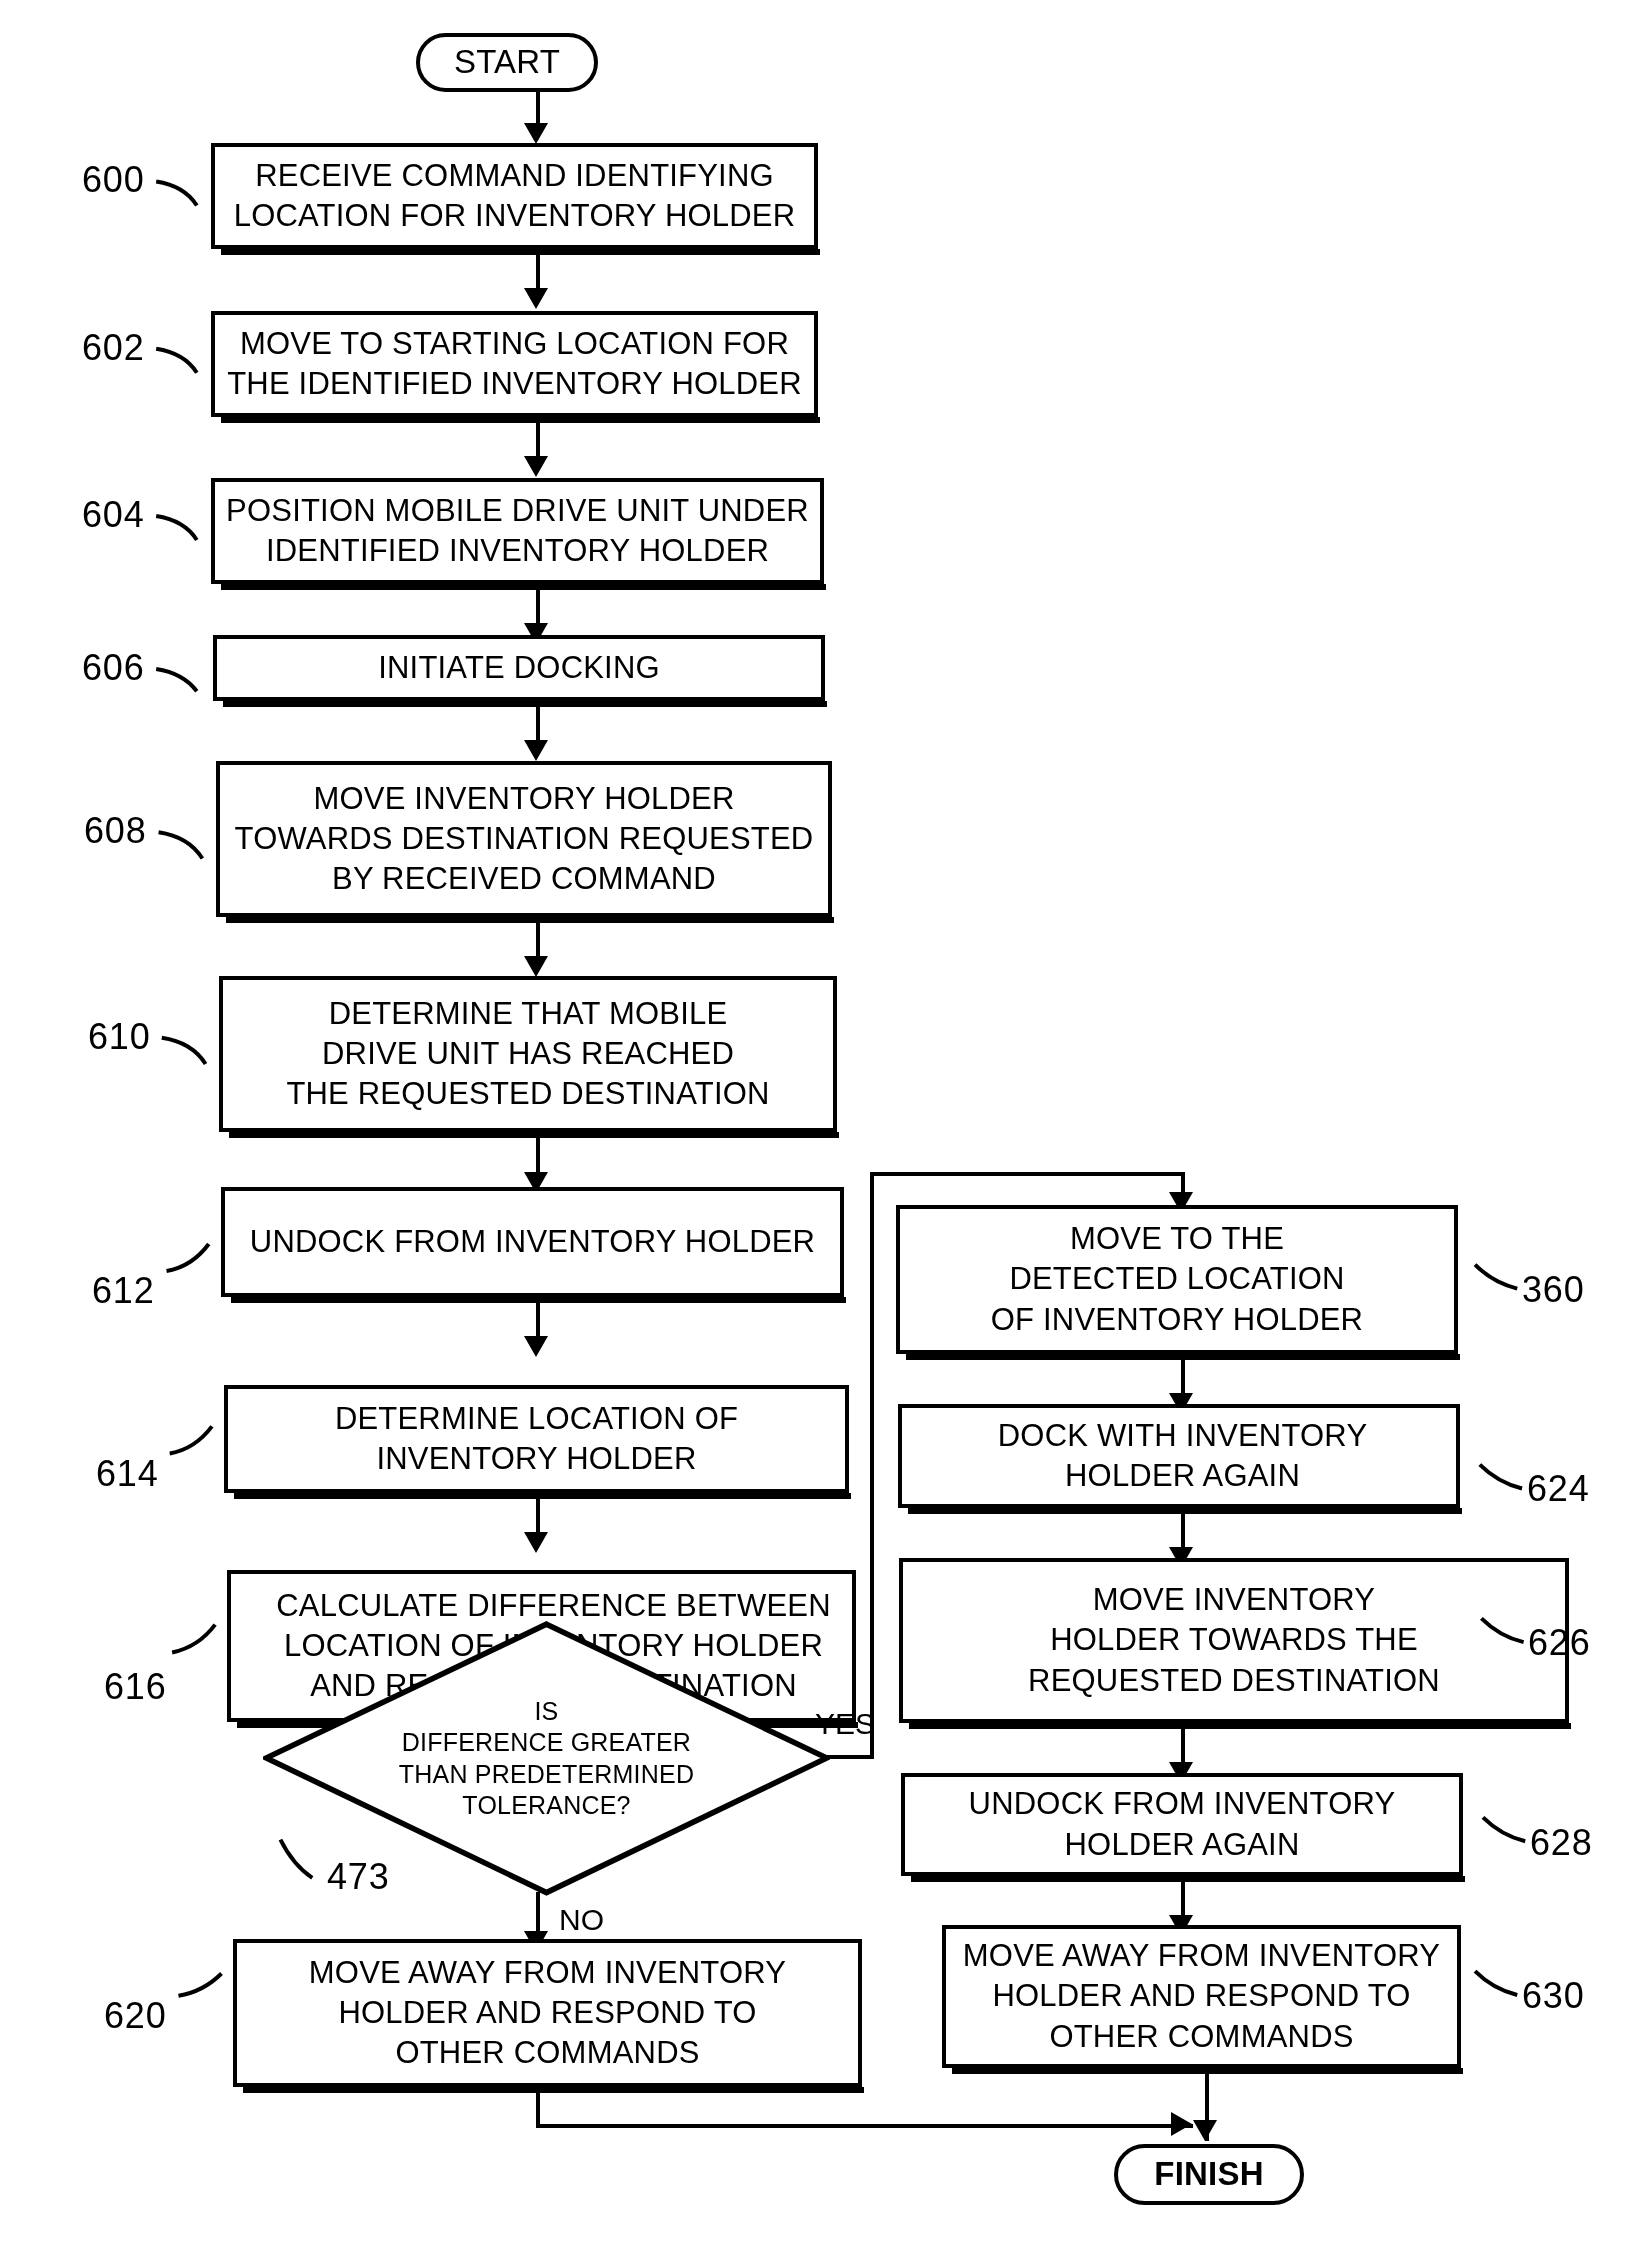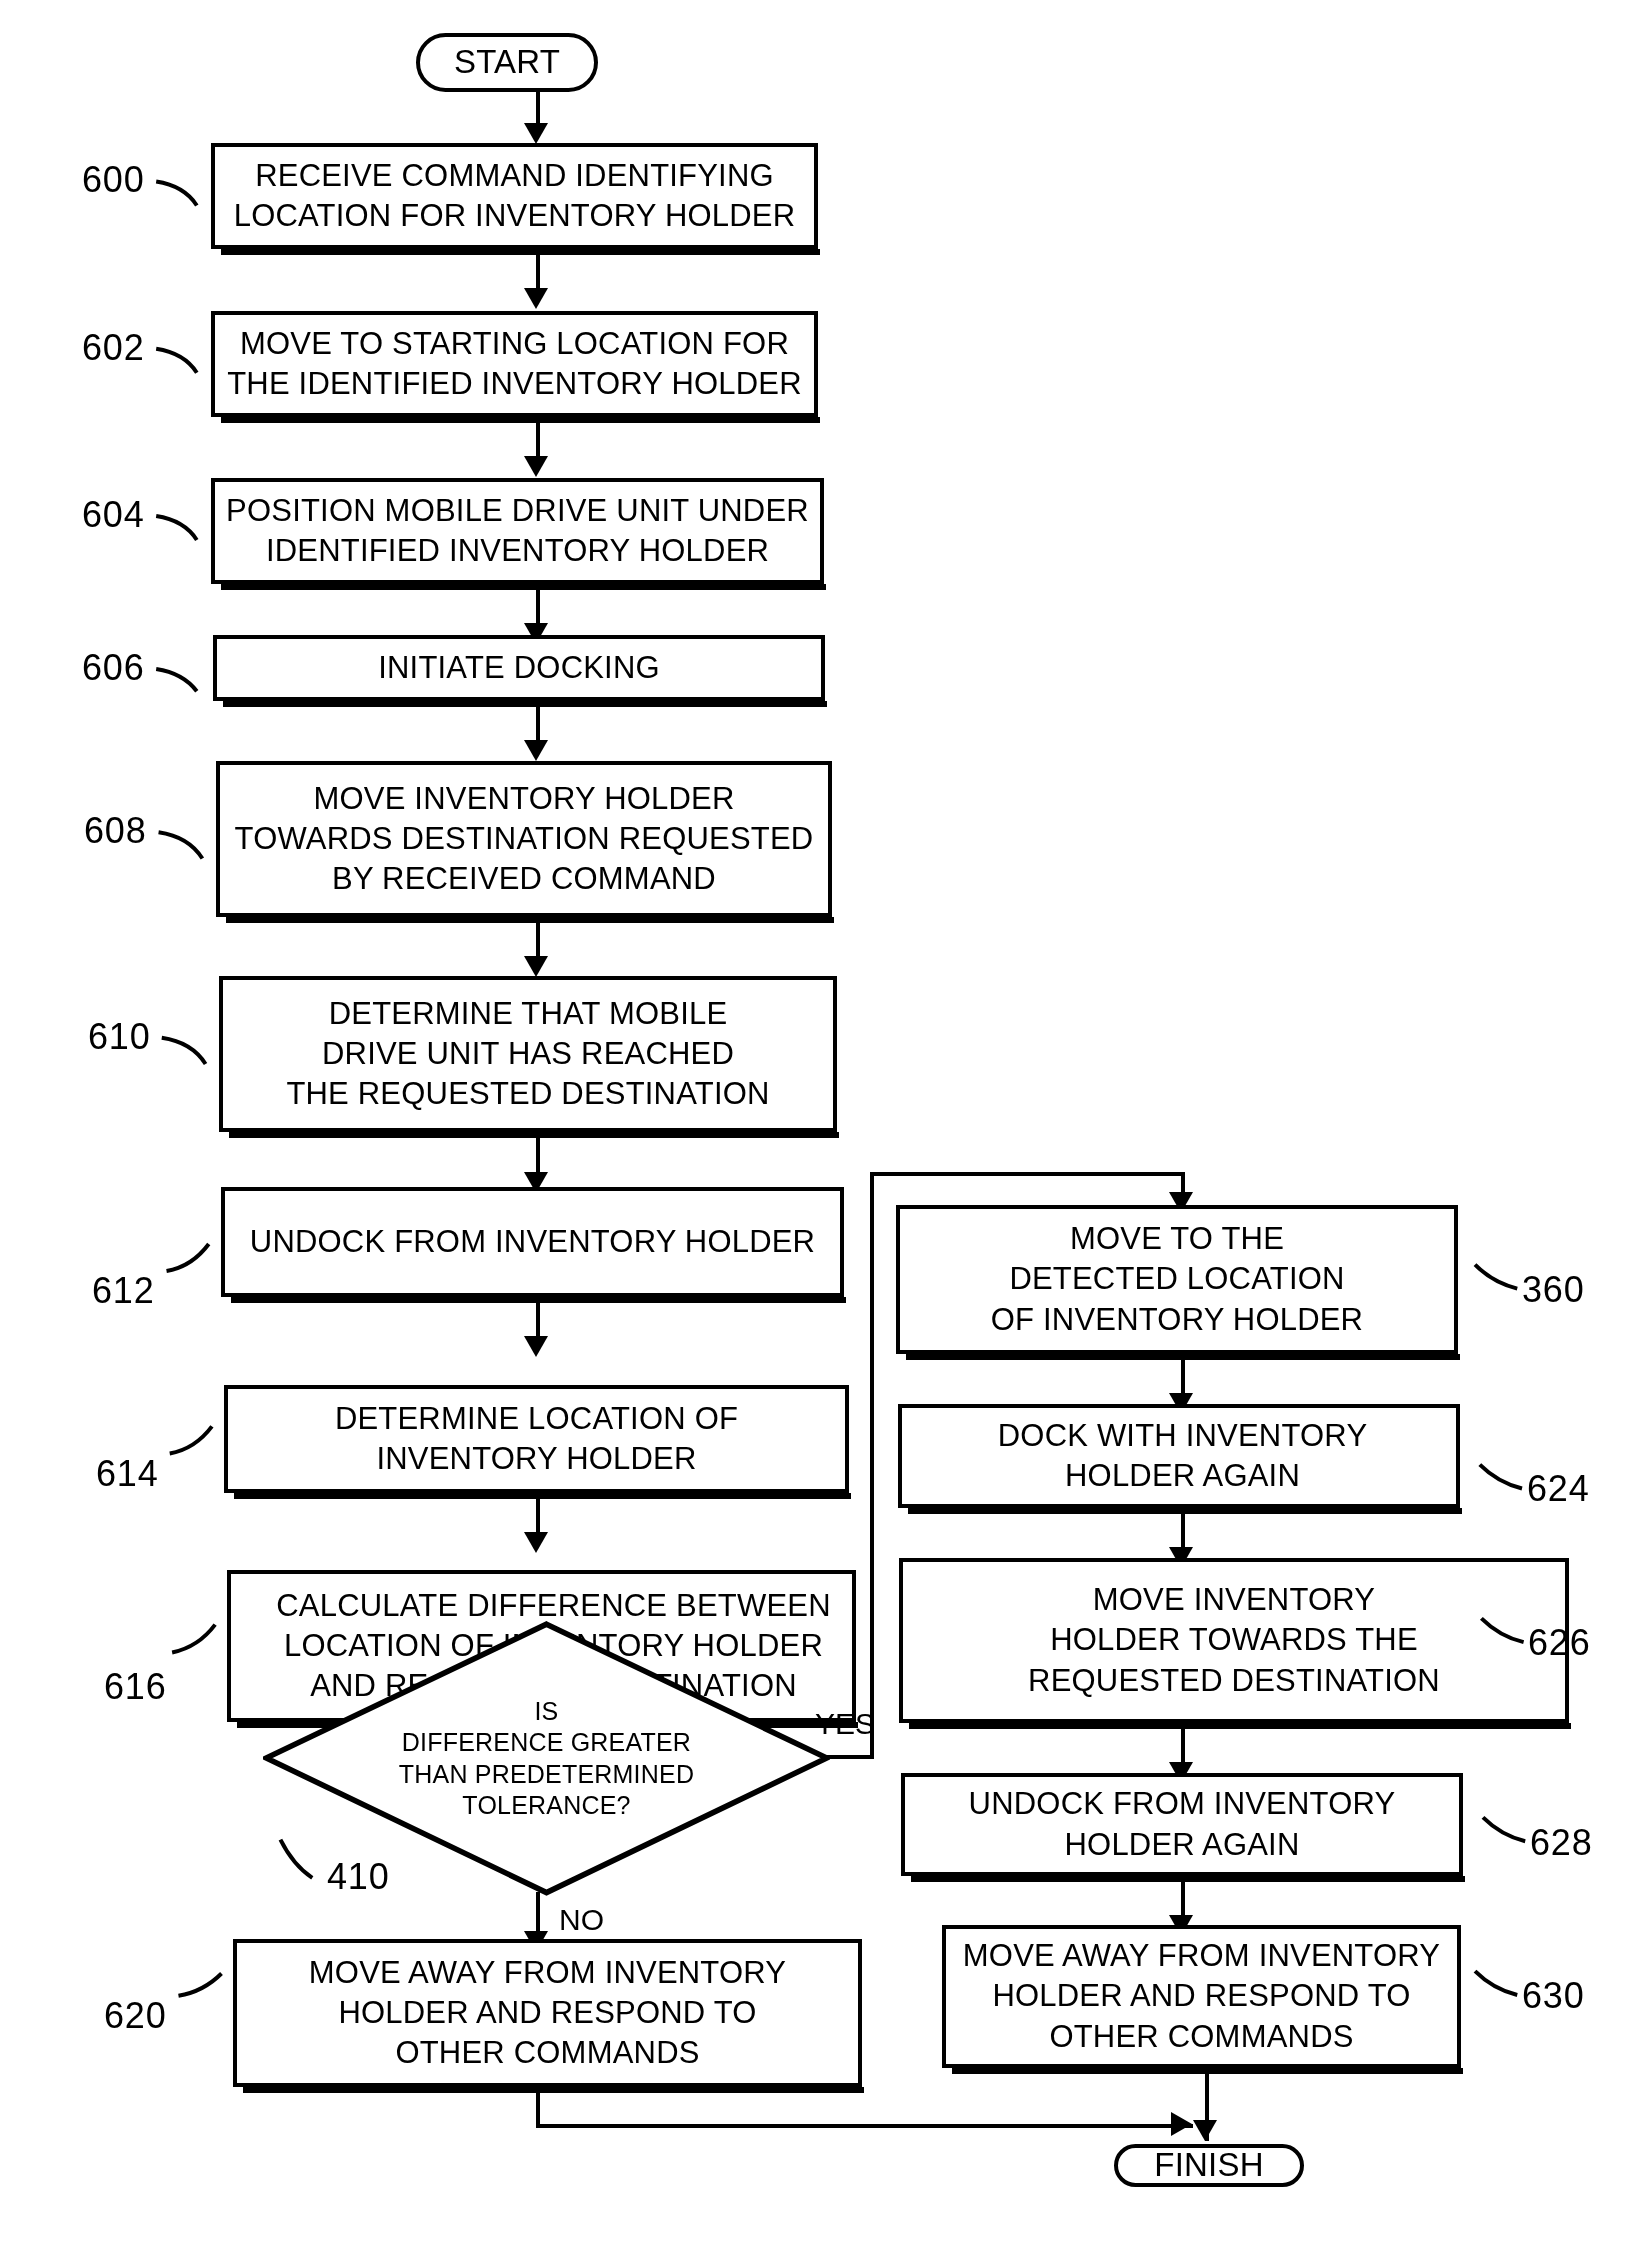--- a/index.html
+++ b/index.html
@@ -270,21 +270,21 @@
     <span class="line">UNDOCK FROM INVENTORY</span>
     <span class="line">HOLDER AGAIN</span>
   </div>
 
   <div class="node" style="left:942px; top:1925px; width:519px; height:143px; flex-direction:column;">
     <span class="line">MOVE AWAY FROM INVENTORY</span>
     <span class="line">HOLDER AND RESPOND TO</span>
     <span class="line">OTHER COMMANDS</span>
   </div>
 
-  <div class="node terminal" style="left:1114px; top:2144px; width:190px; height:43px;">
+  <div class="node terminal" style="left:1114px; top:2144px; width:190px; height:61px;font-weight:bold;">
     <span class="line">FINISH</span>
   </div>
 
   <svg class="leader" width="1636" height="2261" style="left:0; top:0;" viewBox="0 0 2054 2839">
     <g fill="none" stroke="#000" stroke-width="5">
       <path d="M196,228 C222,232 238,244 247,258"></path>
       <path d="M196,438 C222,442 238,454 247,468"></path>
       <path d="M196,648 C222,652 238,664 247,678"></path>
       <path d="M196,840 C222,844 238,856 247,868"></path>
       <path d="M199,1045 C226,1049 244,1062 254,1078"></path>
@@ -304,21 +304,21 @@
 
   <div class="ref" style="left:82px; top:159px;">600</div>
   <div class="ref" style="left:82px; top:327px;">602</div>
   <div class="ref" style="left:82px; top:494px;">604</div>
   <div class="ref" style="left:82px; top:647px;">606</div>
   <div class="ref" style="left:84px; top:810px;">608</div>
   <div class="ref" style="left:88px; top:1016px;">610</div>
   <div class="ref" style="left:92px; top:1270px;">612</div>
   <div class="ref" style="left:96px; top:1453px;">614</div>
   <div class="ref" style="left:104px; top:1652px;margin-top:14px;">616</div>
-  <div class="ref" style="left:327px; top:1856px;">410</div>
+  <div class="ref" style="left:327px; top:1856px;">473</div>
   <div class="ref" style="left:104px; top:1995px;">620</div>
   <div class="ref" style="left:1522px; top:1269px;">360</div>
   <div class="ref" style="left:1527px; top:1468px;">624</div>
   <div class="ref" style="left:1528px; top:1622px;">626</div>
   <div class="ref" style="left:1530px; top:1822px;">628</div>
   <div class="ref" style="left:1522px; top:1975px;">630</div>
 
   <div class="branch-label" style="left:815px; top:1707px;">YES</div>
   <div class="branch-label" style="left:559px; top:1903px;">NO</div>
 

